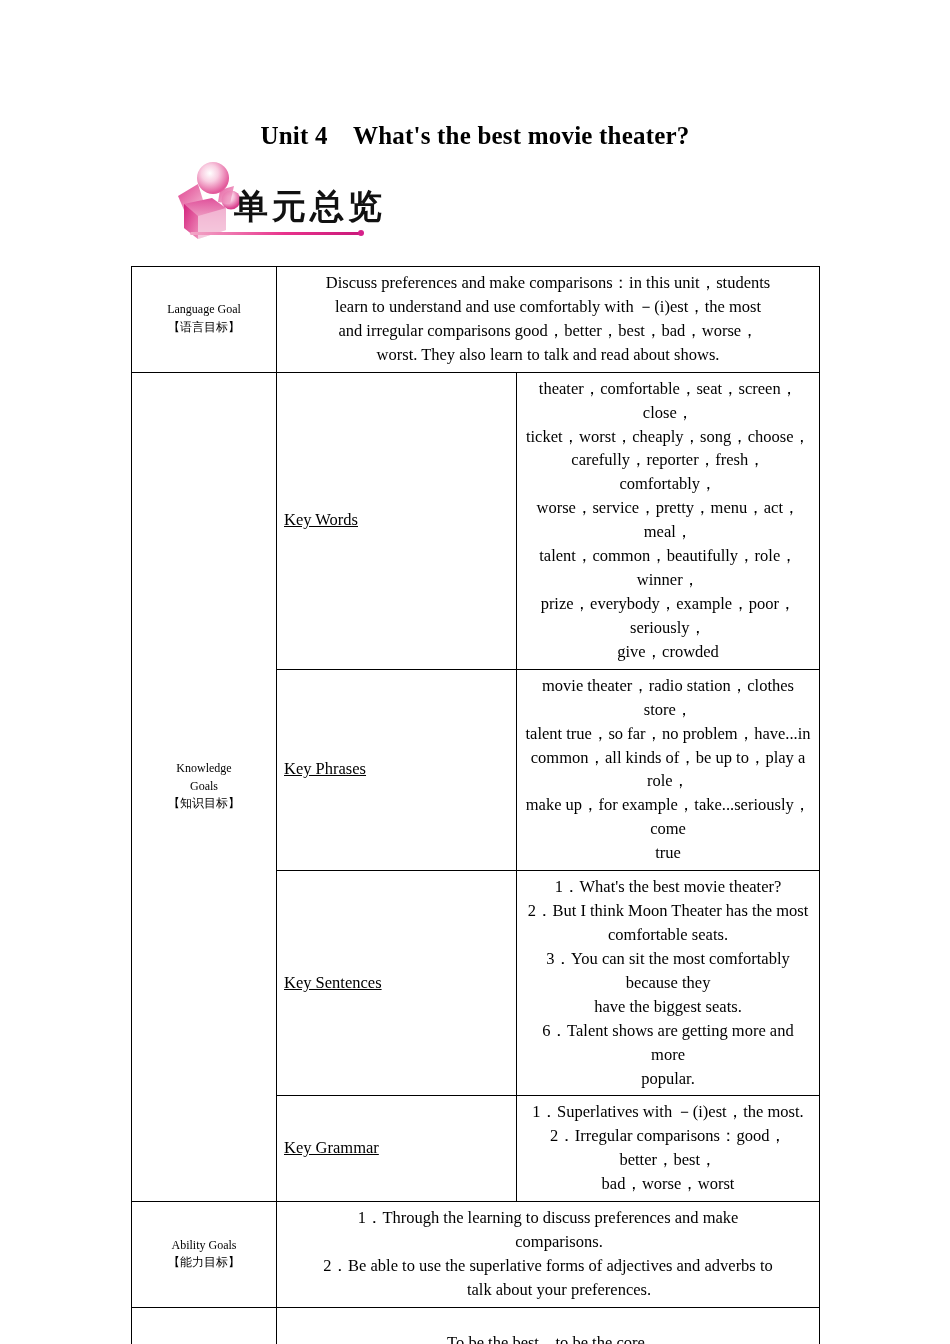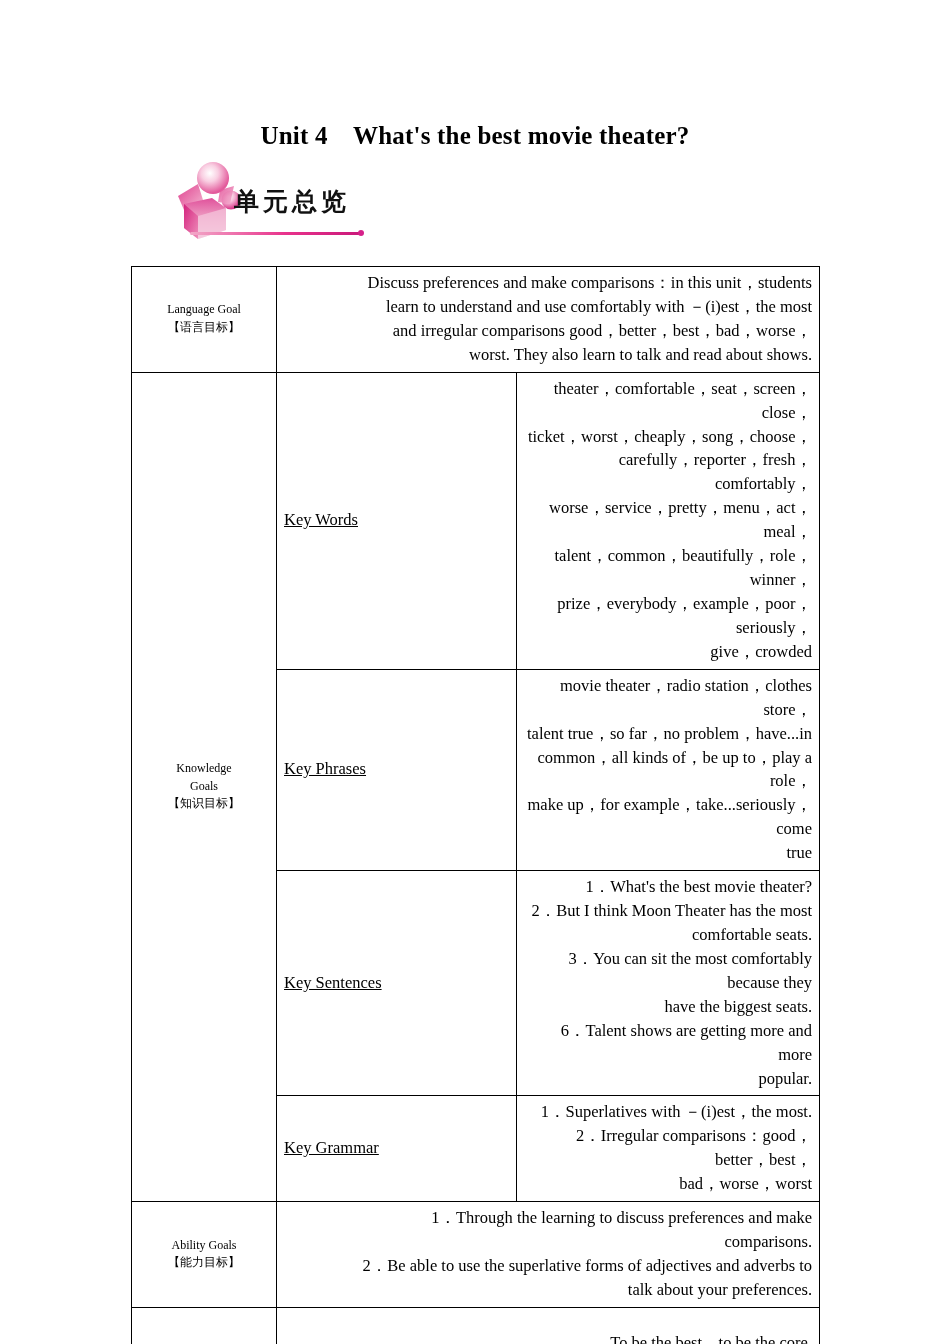--- a/index.html
+++ b/index.html
@@ -48,21 +48,21 @@
     left: 0;
     top: 0;
     width: 78px;
     height: 80px;
   }
   .logo-text {
     position: absolute;
     left: 66px;
     top: 29px;
     font-family: "DejaVu Sans", sans-serif;
-    font-size: 25px;
+    font-size: 34px;
     font-weight: bold;
     letter-spacing: 4px;
     color: #111111;
     line-height: 1;
     white-space: nowrap;
   }
   .logo-rule {
     position: absolute;
     left: 22px;
     top: 72px;
@@ -102,21 +102,21 @@
     font-size: 12px;
     line-height: 1.4;
   }
   .lbl .cn { display: block; }
   .sub-lbl {
     text-align: left;
     vertical-align: middle;
     text-decoration: underline;
   }
   .body-cell {
-    text-align: right;
+    text-align: center;
     vertical-align: top;
   }
   .body-cell.mid { vertical-align: middle; }
   .tight { line-height: 1.42; }
   .num-line { display: block; }
   .num-line.ind2 { padding-left: 22px; }
 </style>
 </head>
 <body>
 

